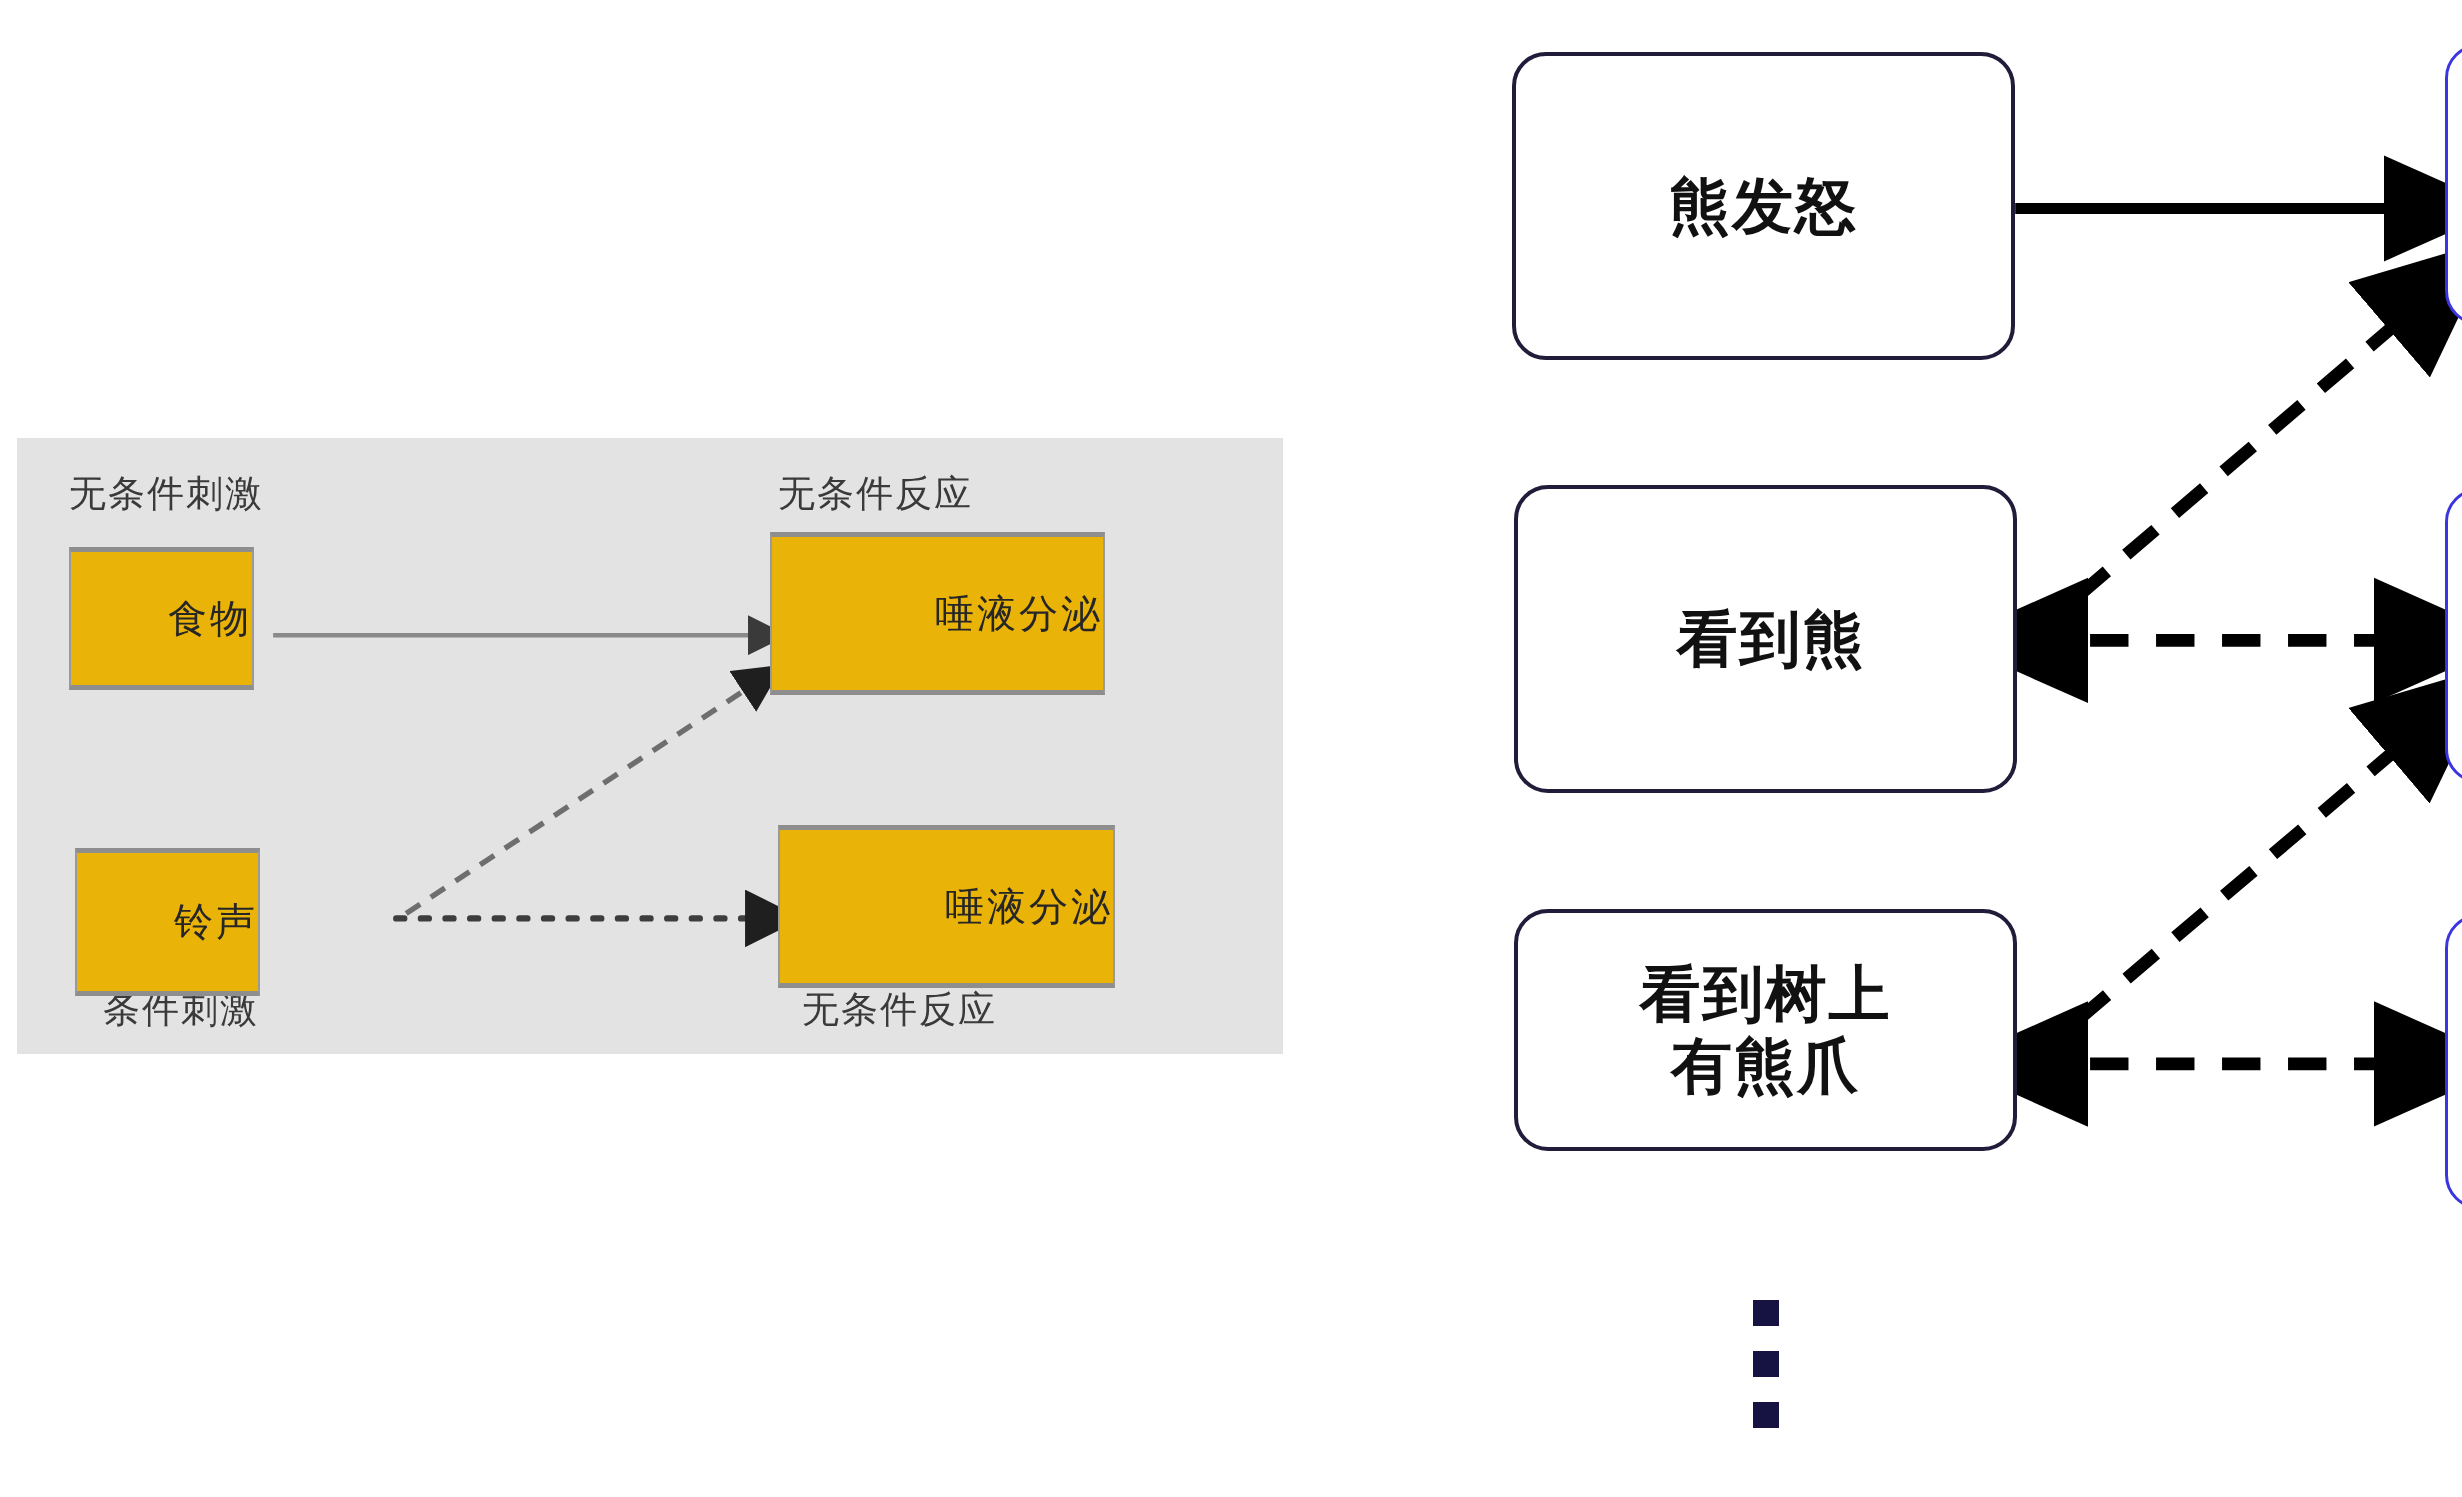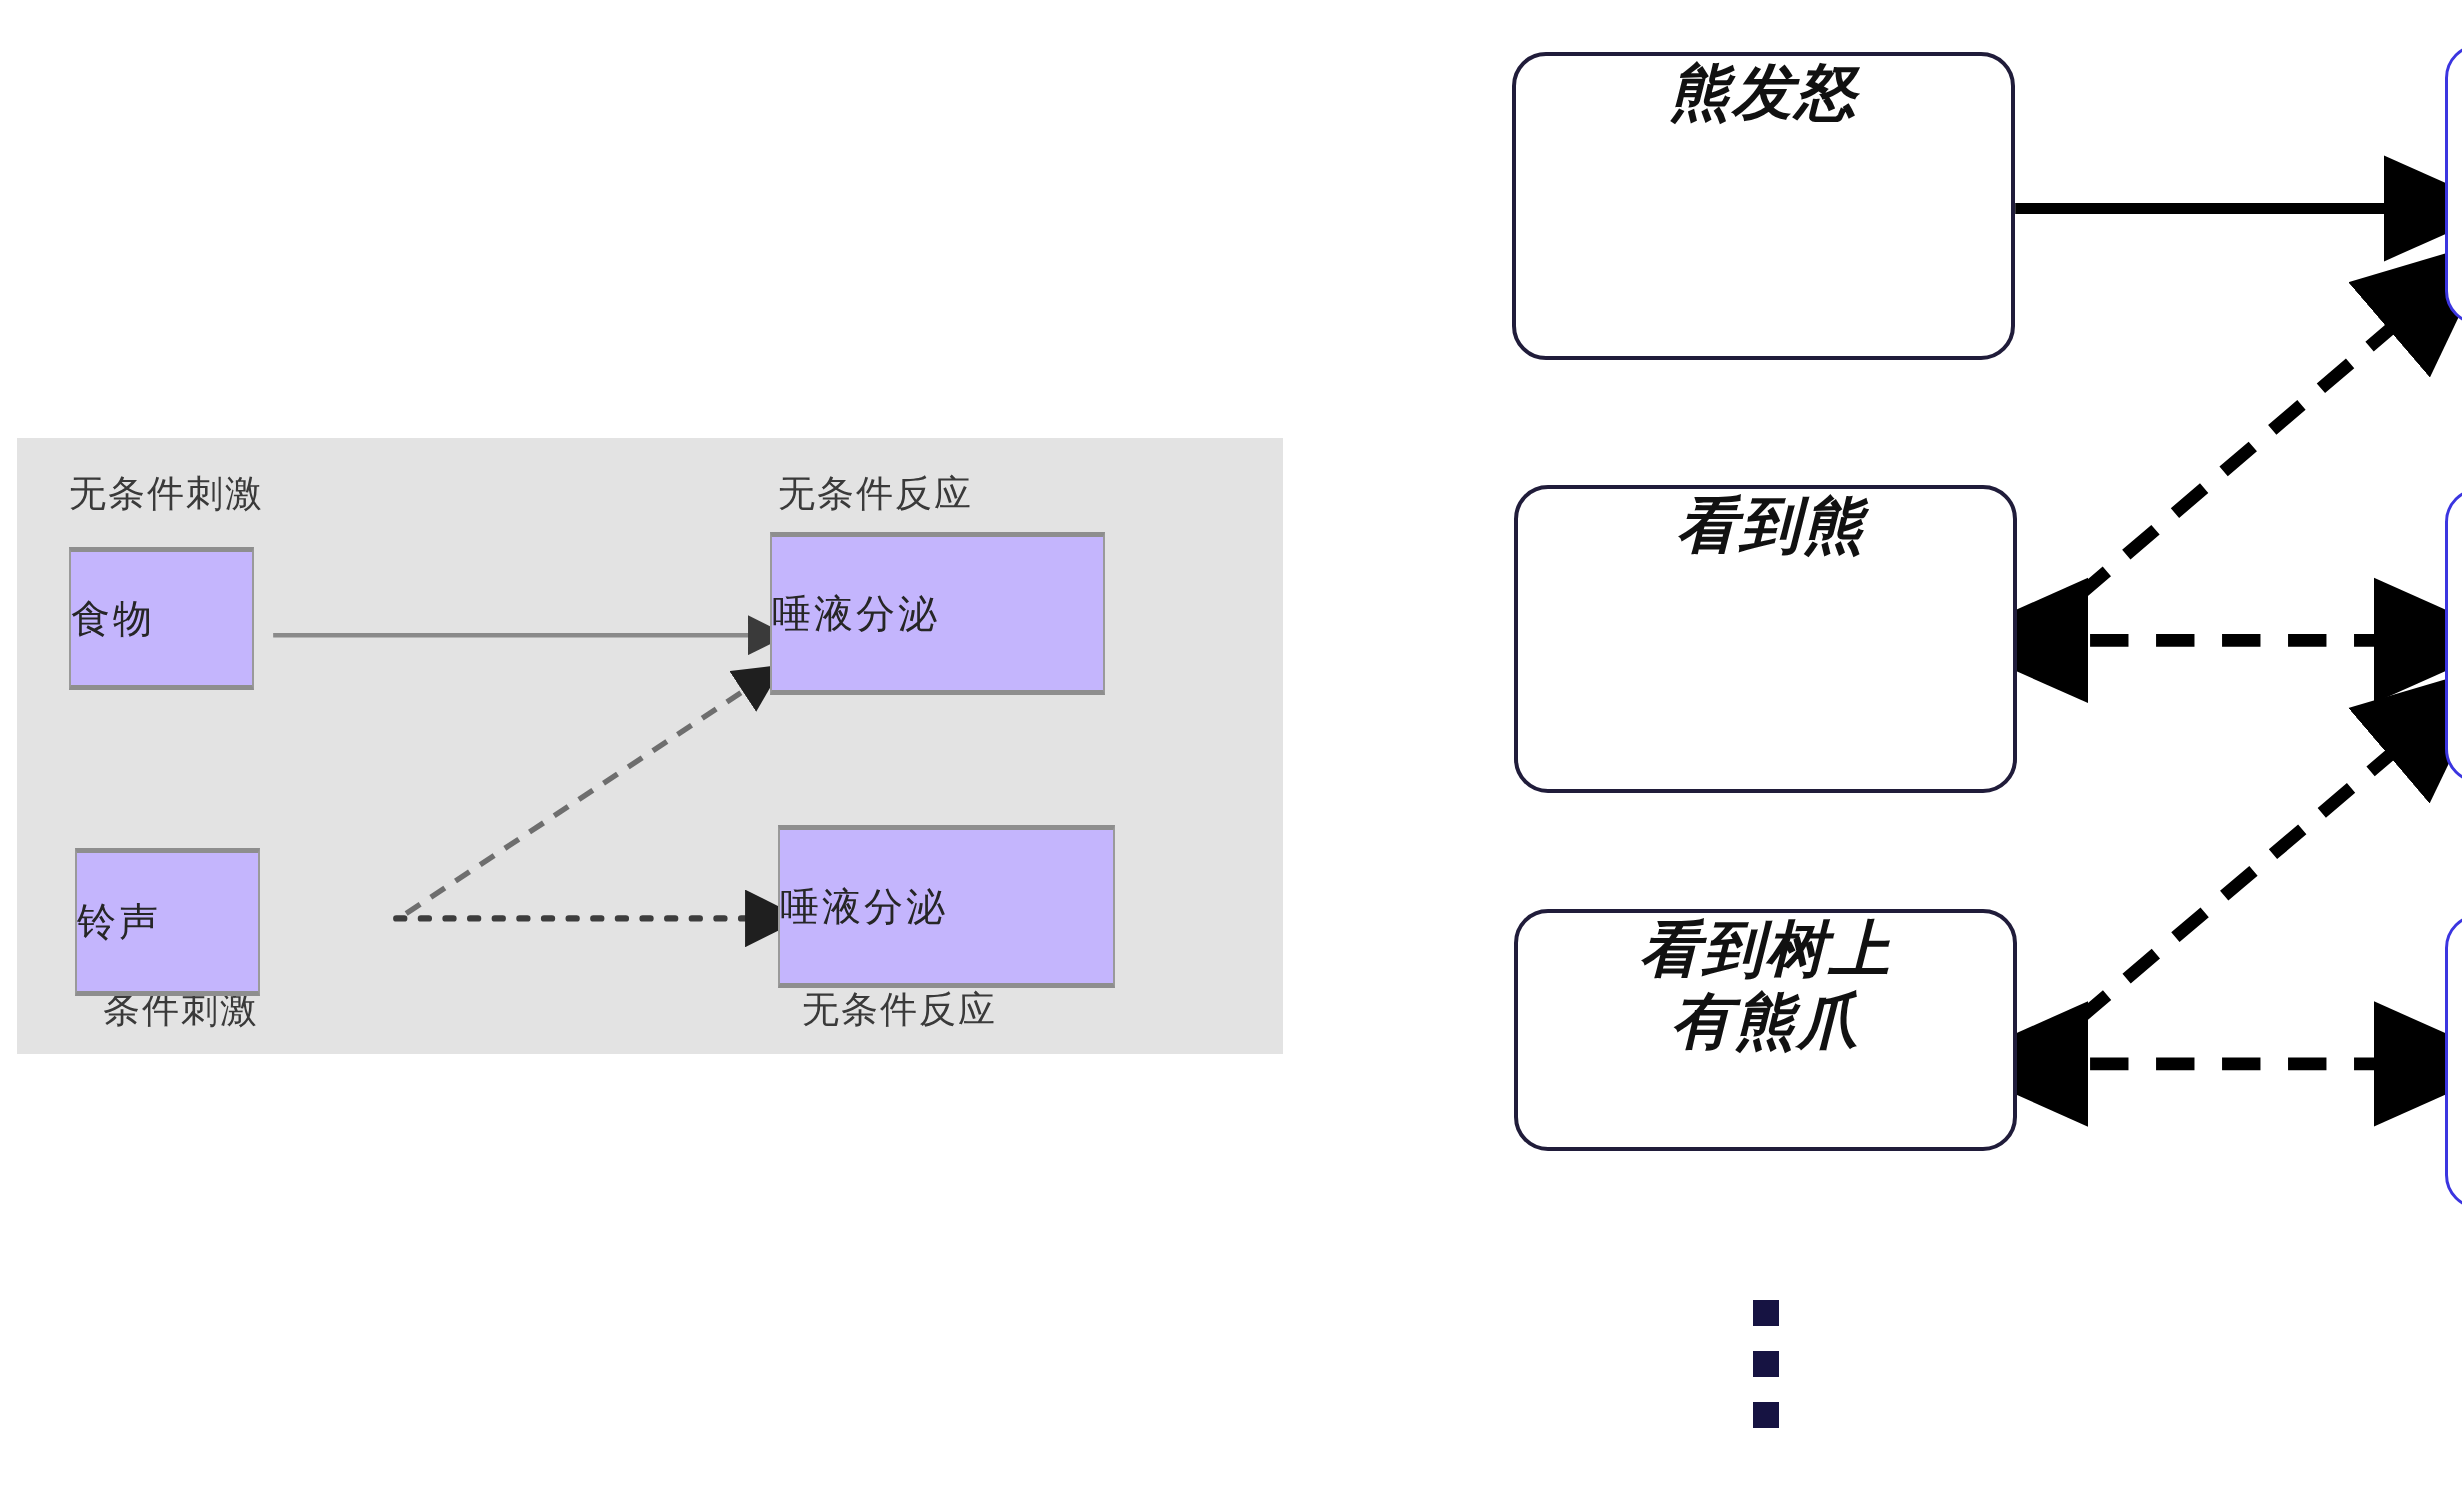--- a/index.html
+++ b/index.html
@@ -30,28 +30,28 @@
   .pv-caption {
     position: absolute;
     color: #3a3a3a;
     font-size: 37px;
     letter-spacing: 2px;
     font-family: Liberation Mono, monospace;
     white-space: nowrap;
   }
   .pv-box {
     position: absolute;
-    background: #c4b5fd;
+    background: #eab308;
     border: 2.5px solid #9a9a9a;
     border-top: 5.4px solid #8e8e8e;
     border-bottom: 5.4px solid #8e8e8e;
     box-sizing: border-box;
     display: flex;
     align-items: center;
-    justify-content: flex-start;
+    justify-content: flex-end;
   }
   .pv-box span {
     color: #262626;
     font-size: 39px;
     letter-spacing: 3px;
     font-family: "DejaVu Sans", "Liberation Sans", sans-serif;
     white-space: nowrap;
   }
   .pv-svg {
     position: absolute;
@@ -67,24 +67,24 @@
     left: 0; top: 0;
     width: 3306px;
     height: 1498px;
   }
   .node {
     position: absolute;
     box-sizing: border-box;
     background: #ffffff;
     border-radius: 34px;
     display: flex;
+    align-items: center;
     justify-content: center;
     text-align: center;
     line-height: 1.18;
-    font-style: italic;
   }
   .node.dark  { border: 4.4px solid #201c3a; }
   .node.blue  { border: 3.9px solid #3b35e0; }
   .node .lbl-cn {
     font-family: "DejaVu Sans", "Liberation Sans", sans-serif;
     font-size: 61px;
     font-weight: 700;
     color: #111111;
     letter-spacing: 2px;
     white-space: pre-line;

